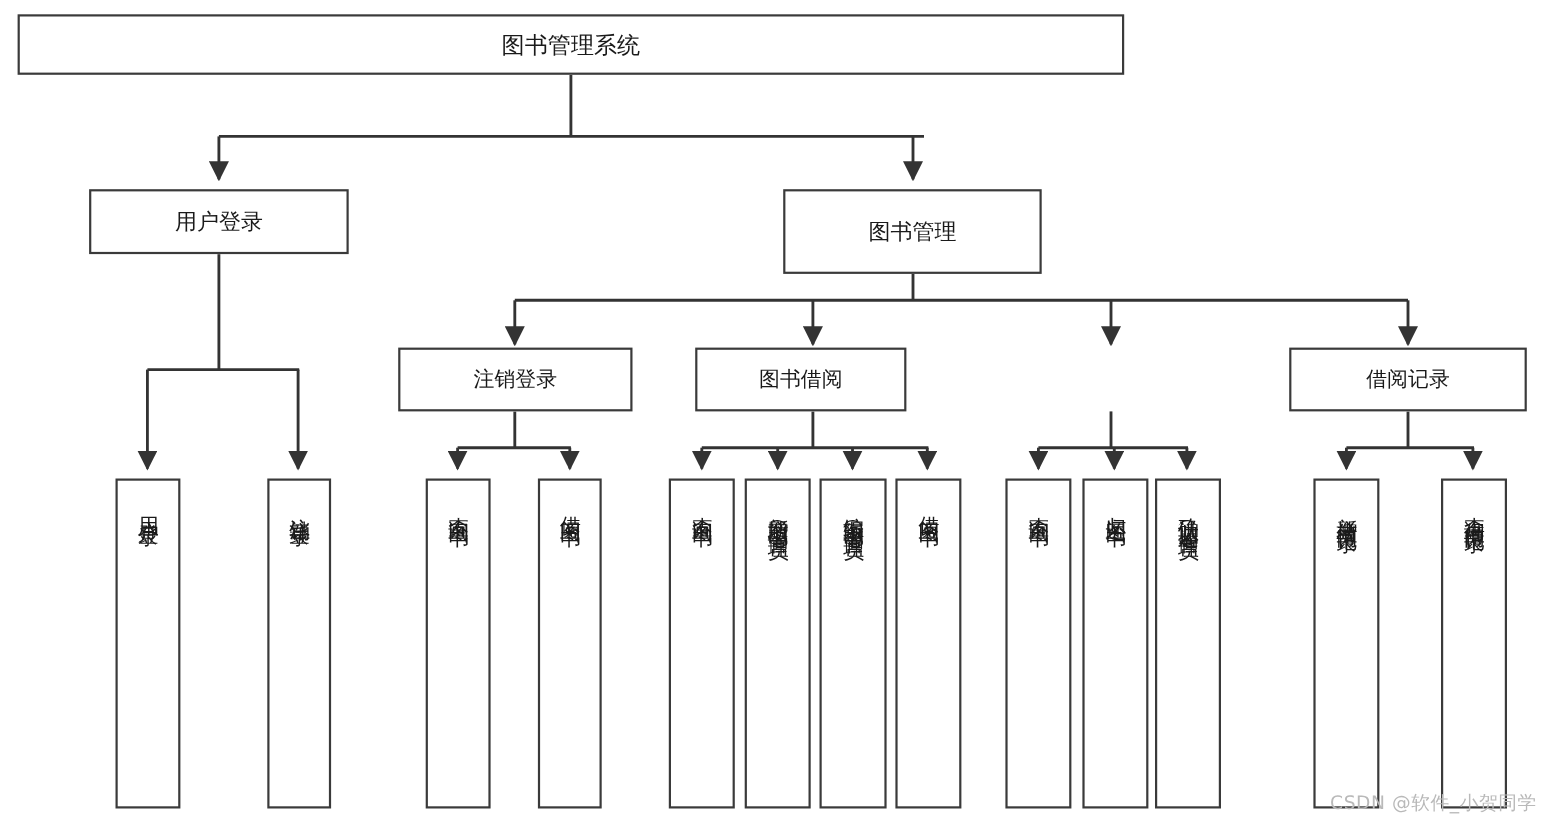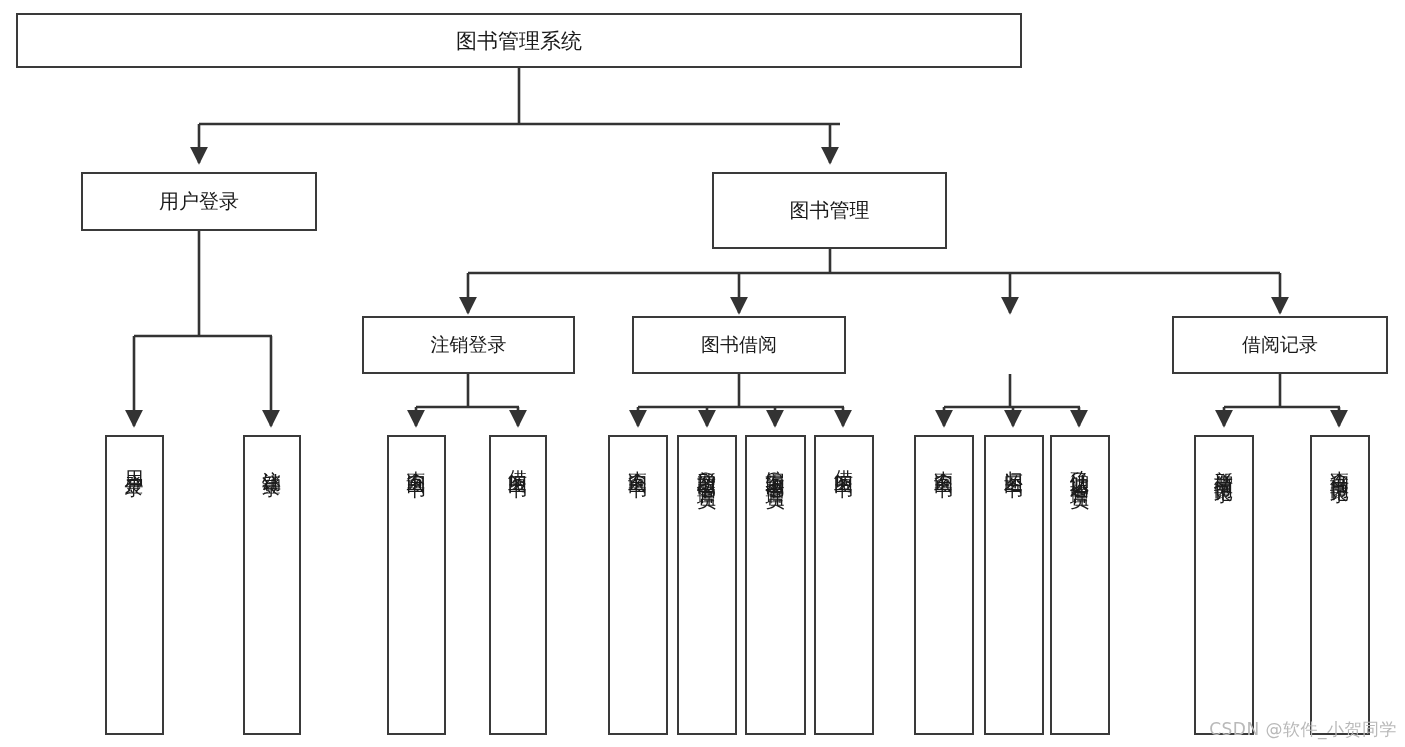--- a/index.html
+++ b/index.html
@@ -131,21 +131,21 @@
   <div class="node level2" style="left:81px; top:172px; width:236px; height:59px;">
     <span>用户登录</span>
   </div>
   <div class="node level2" style="left:712px; top:172px; width:235px; height:77px;">
     <span>图书管理</span>
   </div>
 
   <div class="node level3" style="left:362px; top:316px; width:213px; height:58px;">
     <span>注销登录</span>
   </div>
-  <div class="node level3" style="left:632px; top:316px; width:214px; height:58px;justify-content:center;">
+  <div class="node level3" style="left:632px; top:316px; width:192px; height:58px;justify-content:center;">
     <span>图书借阅</span>
   </div>
   <div class="node level3" style="left:1172px; top:316px; width:216px; height:58px;">
     <span>借阅记录</span>
   </div>
 
   <div class="node leaf" style="left:105px; top:435px; width:59px; height:300px;">
     <span class="vlabel">用户登录</span>
   </div>
   <div class="node leaf" style="left:243px; top:435px; width:58px; height:300px;">

